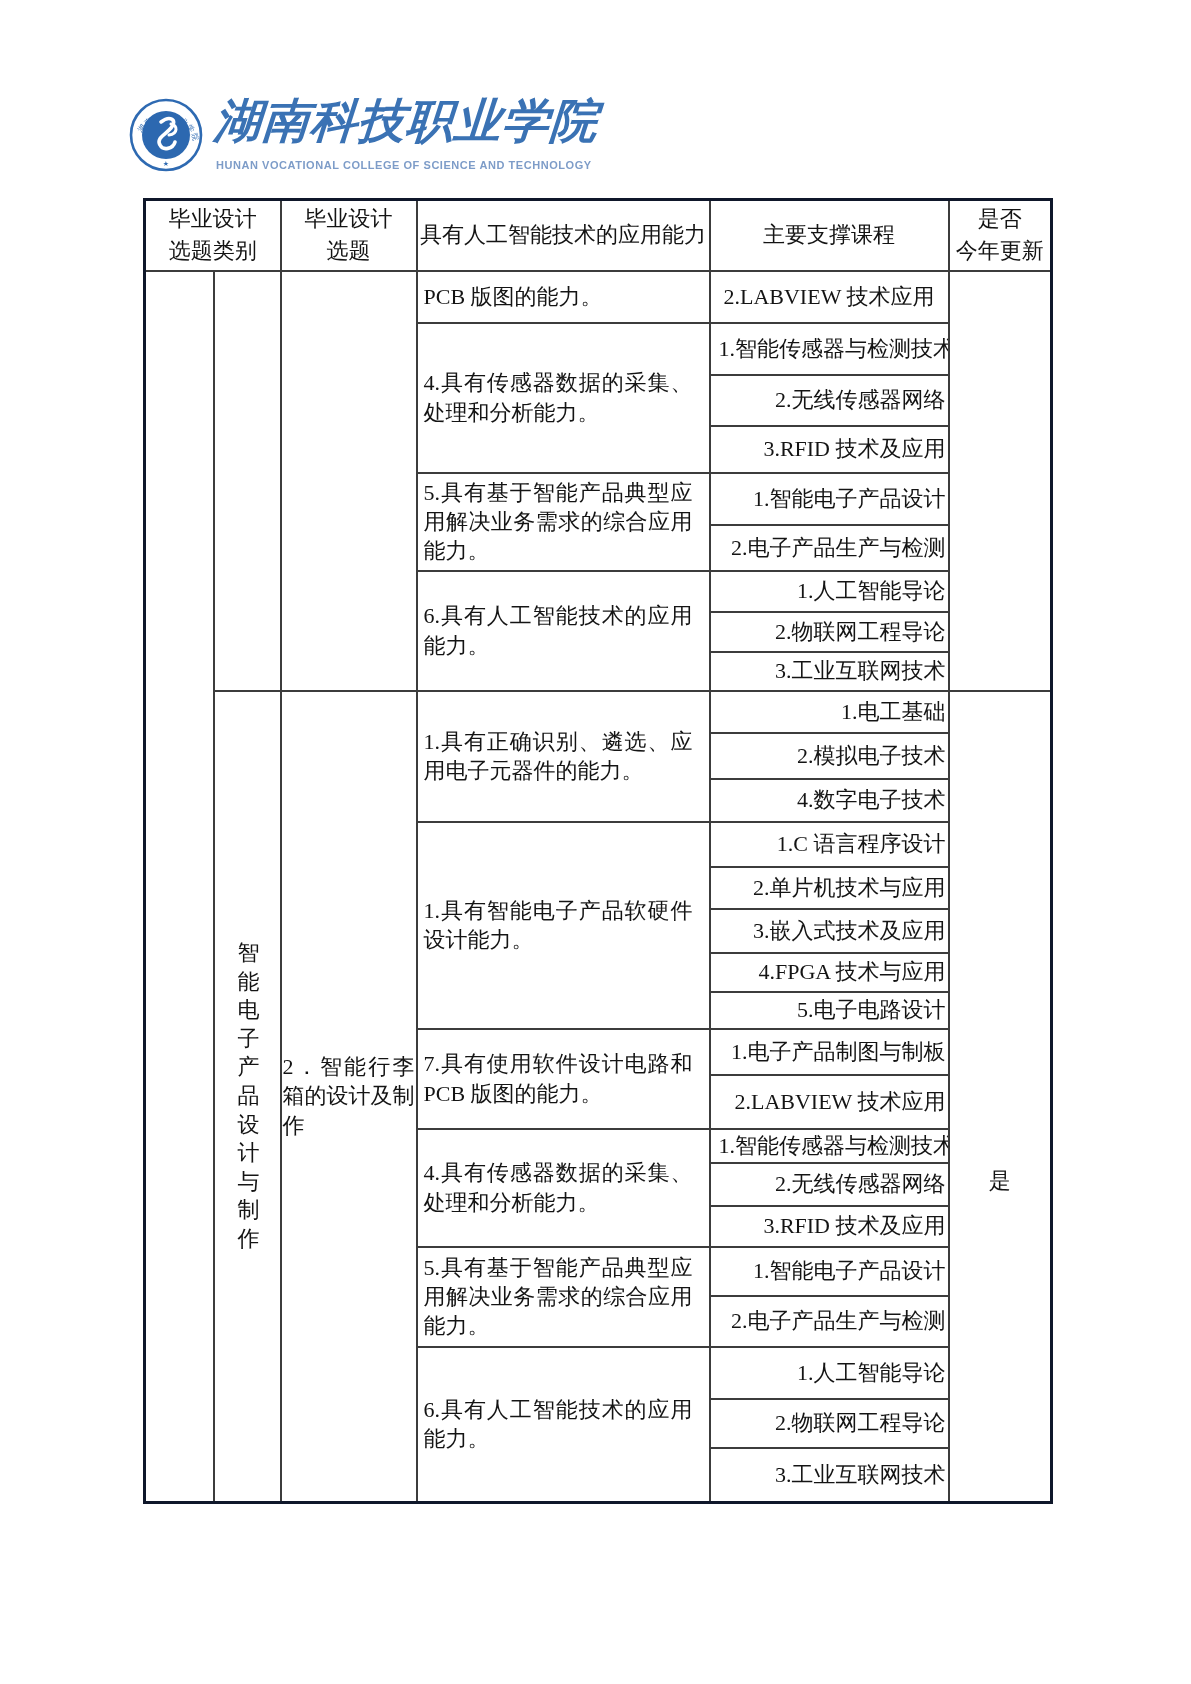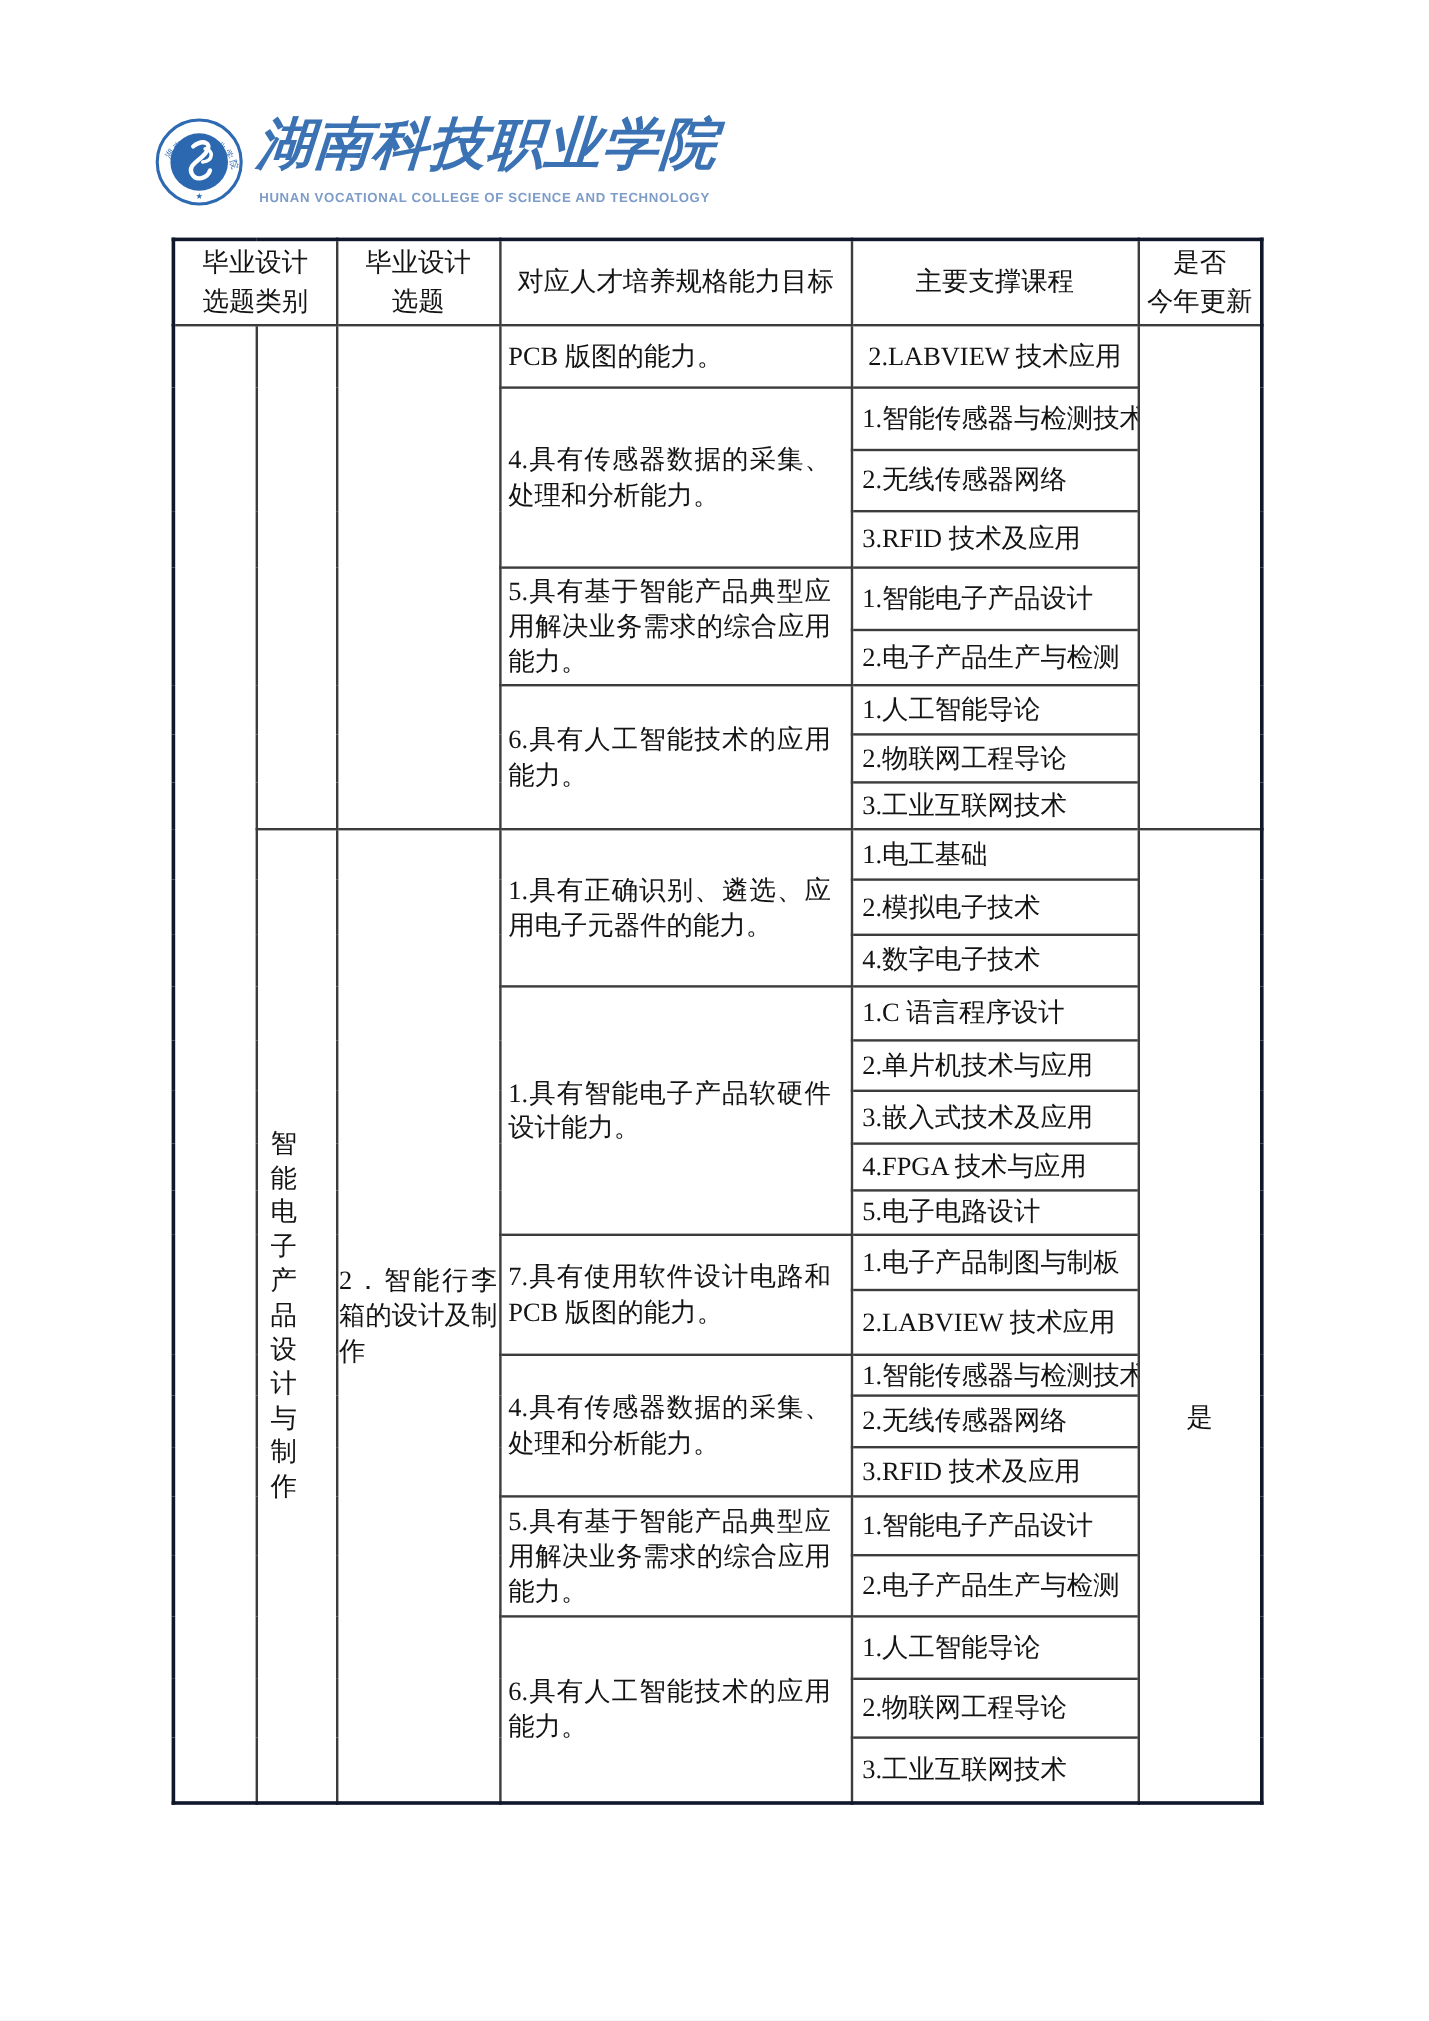--- a/index.html
+++ b/index.html
@@ -31,25 +31,25 @@
   }
   table.doc td, table.doc th {
     border:2px solid #3c3c3c; font-weight:normal;
     font-size:22px; vertical-align:middle; overflow:hidden;
   }
   th.hdr { text-align:center; white-space:pre-line; line-height:1.45; }
   td.abil {
     text-align:justify; text-justify:inter-ideograph;
     line-height:1.33; padding:2px 16px 2px 6px;
   }
-  td.course { text-align:left; white-space:nowrap; padding:0 2px 0 8px; }
+  td.course { text-align:right; white-space:nowrap; padding:0 2px 0 8px; }
   td.course.center { text-align:center; padding:0; }
   td.category {
     text-align:justify; text-justify:inter-ideograph;
-    line-height:1.3; padding:2px 11px;margin-top:43px;
+    line-height:1.3; padding:2px 23px;margin-top:43px;
   }
   td.topic {
     text-align:justify; text-justify:inter-ideograph;
     line-height:1.35; padding:2px 1px;
   }
   td.updated { text-align:center; padding-top:170px; }
   td.blank { background:#fff; }
 </style>
 </head>
 <body>
@@ -81,21 +81,21 @@
         <col style="width:239px">
         <col style="width:103px">
     </colgroup>
 
     <tbody>
         <tr style="height:71px">
       <th class="hdr" colspan="2">毕业设计
 选题类别</th>
       <th class="hdr">毕业设计
 选题</th>
-      <th class="hdr">对应人才培养规格能力目标</th>
+      <th class="hdr">具有人工智能技术的应用能力</th>
       <th class="hdr">主要支撑课程</th>
       <th class="hdr">是否
 今年更新</th>
     </tr>
 
     <tr style="height:52px">
       <td class="blank" rowspan="27"></td>
       <td class="blank" rowspan="9"></td>
       <td class="blank" rowspan="9"></td>
       <td class="abil">PCB 版图的能力。</td>

